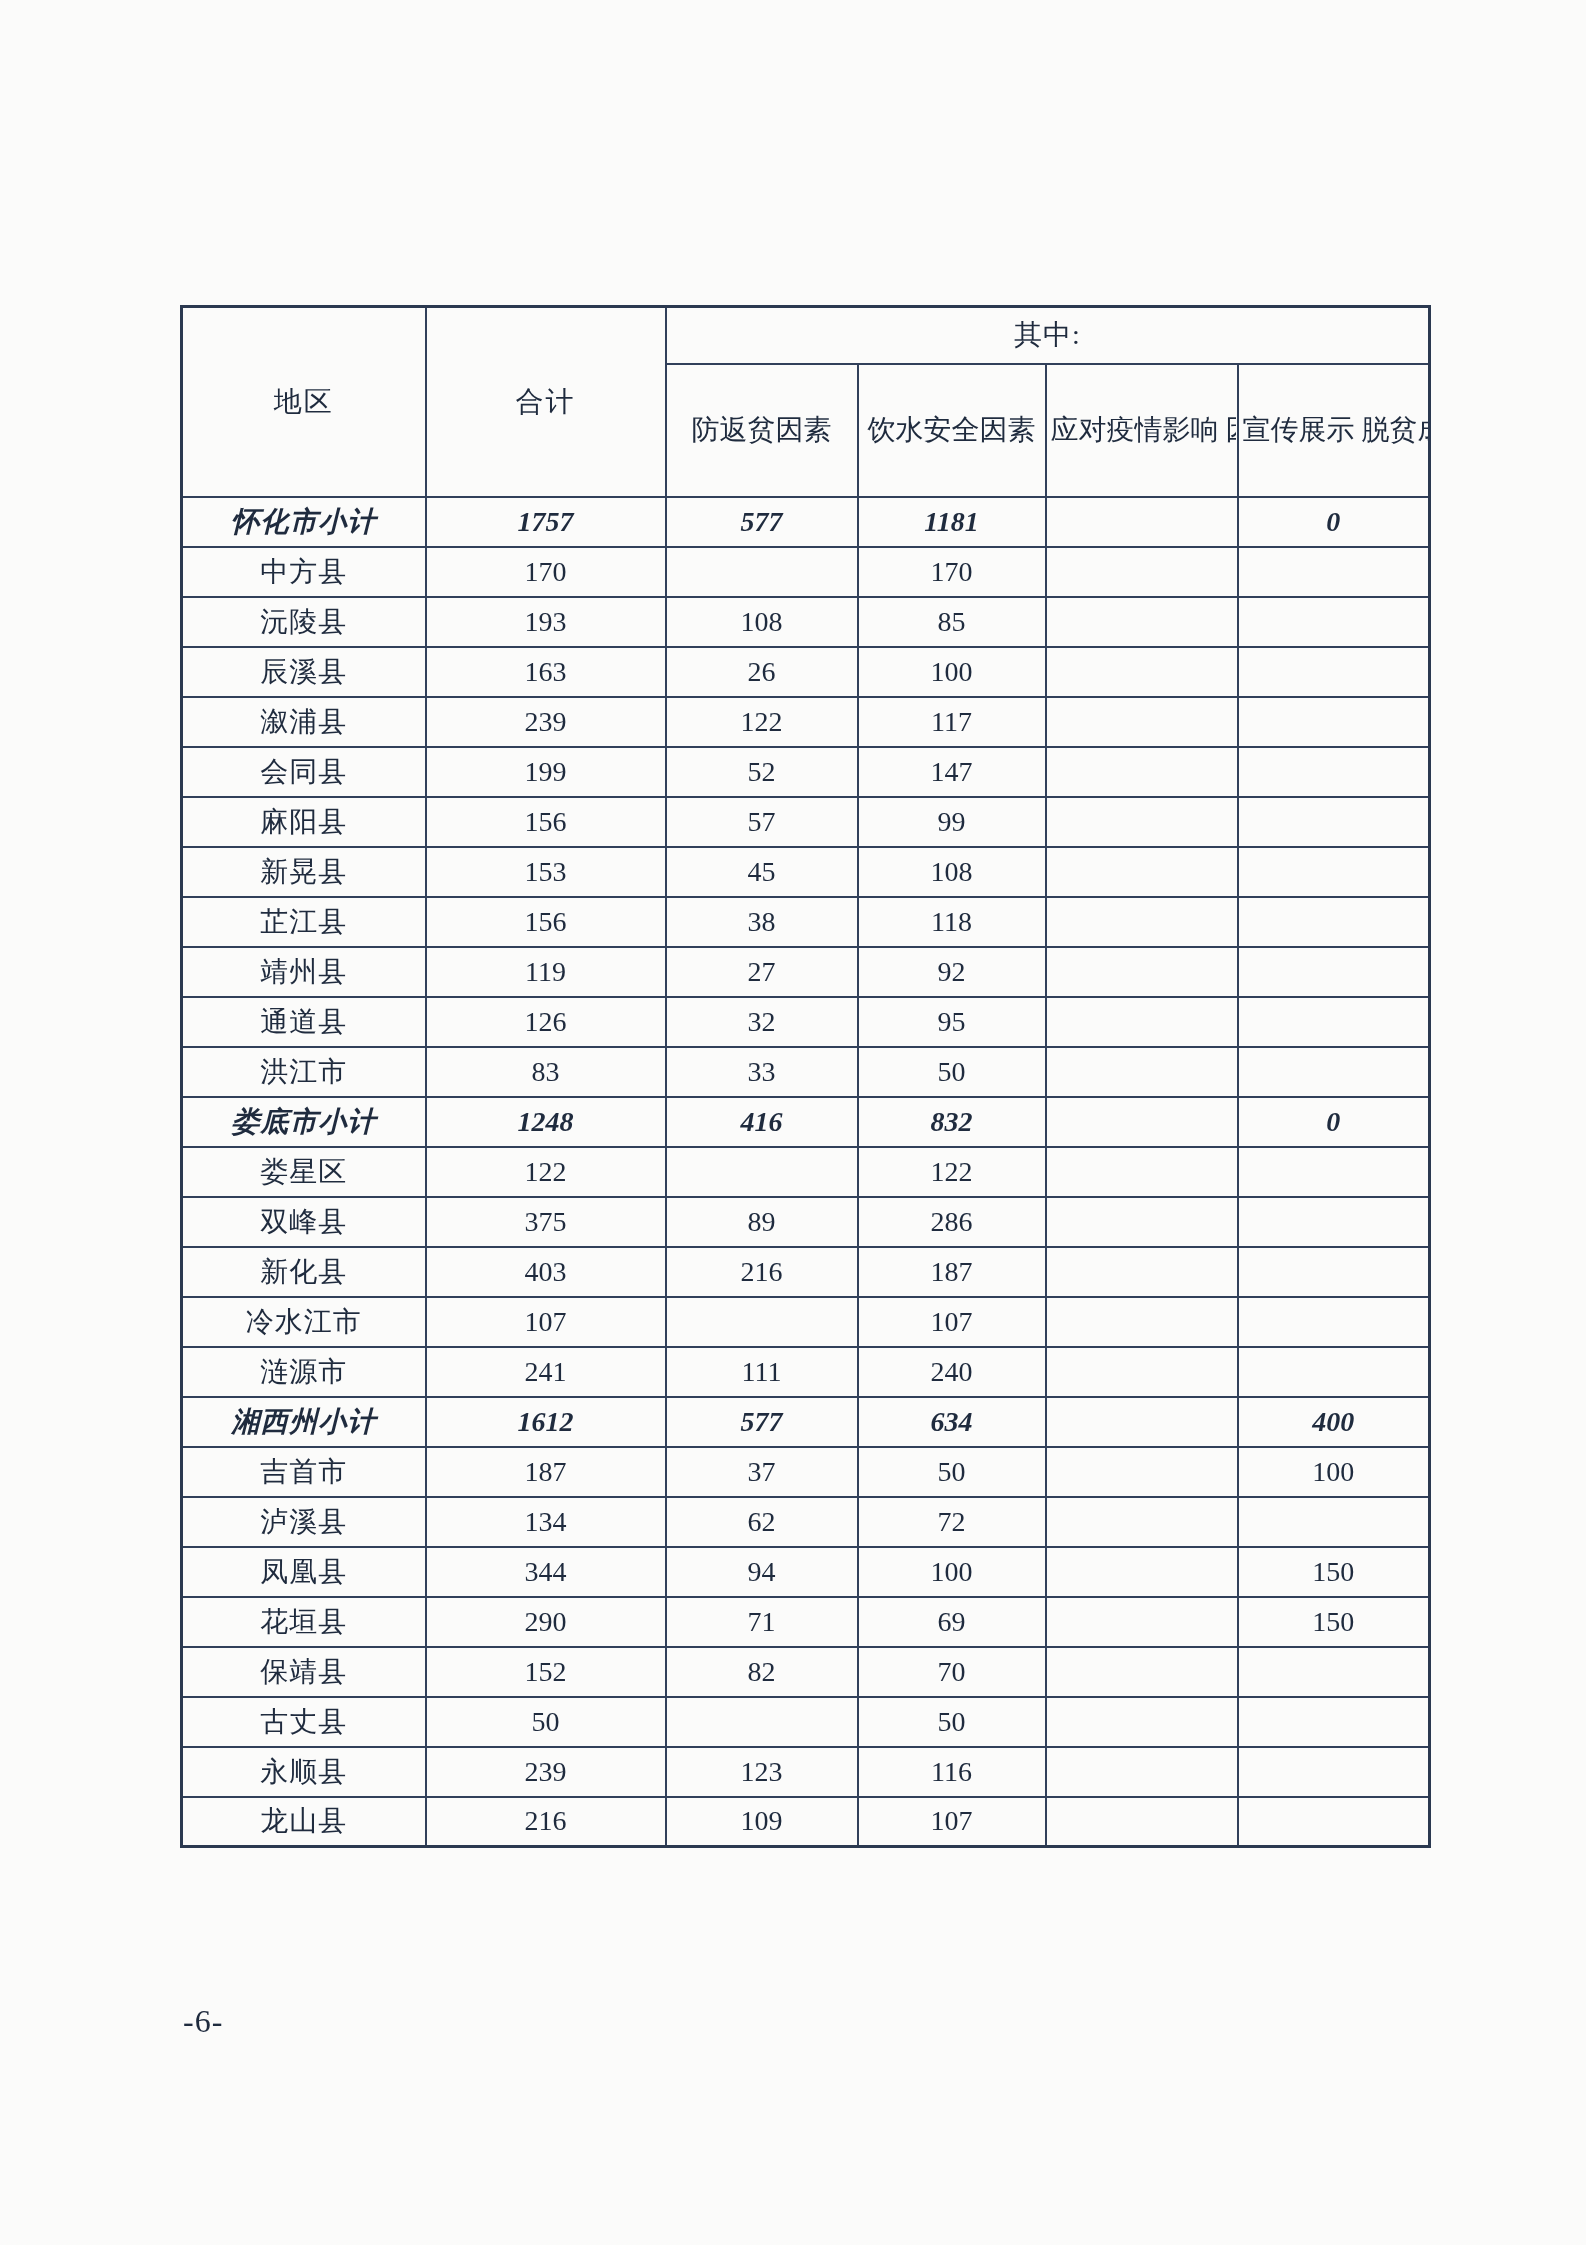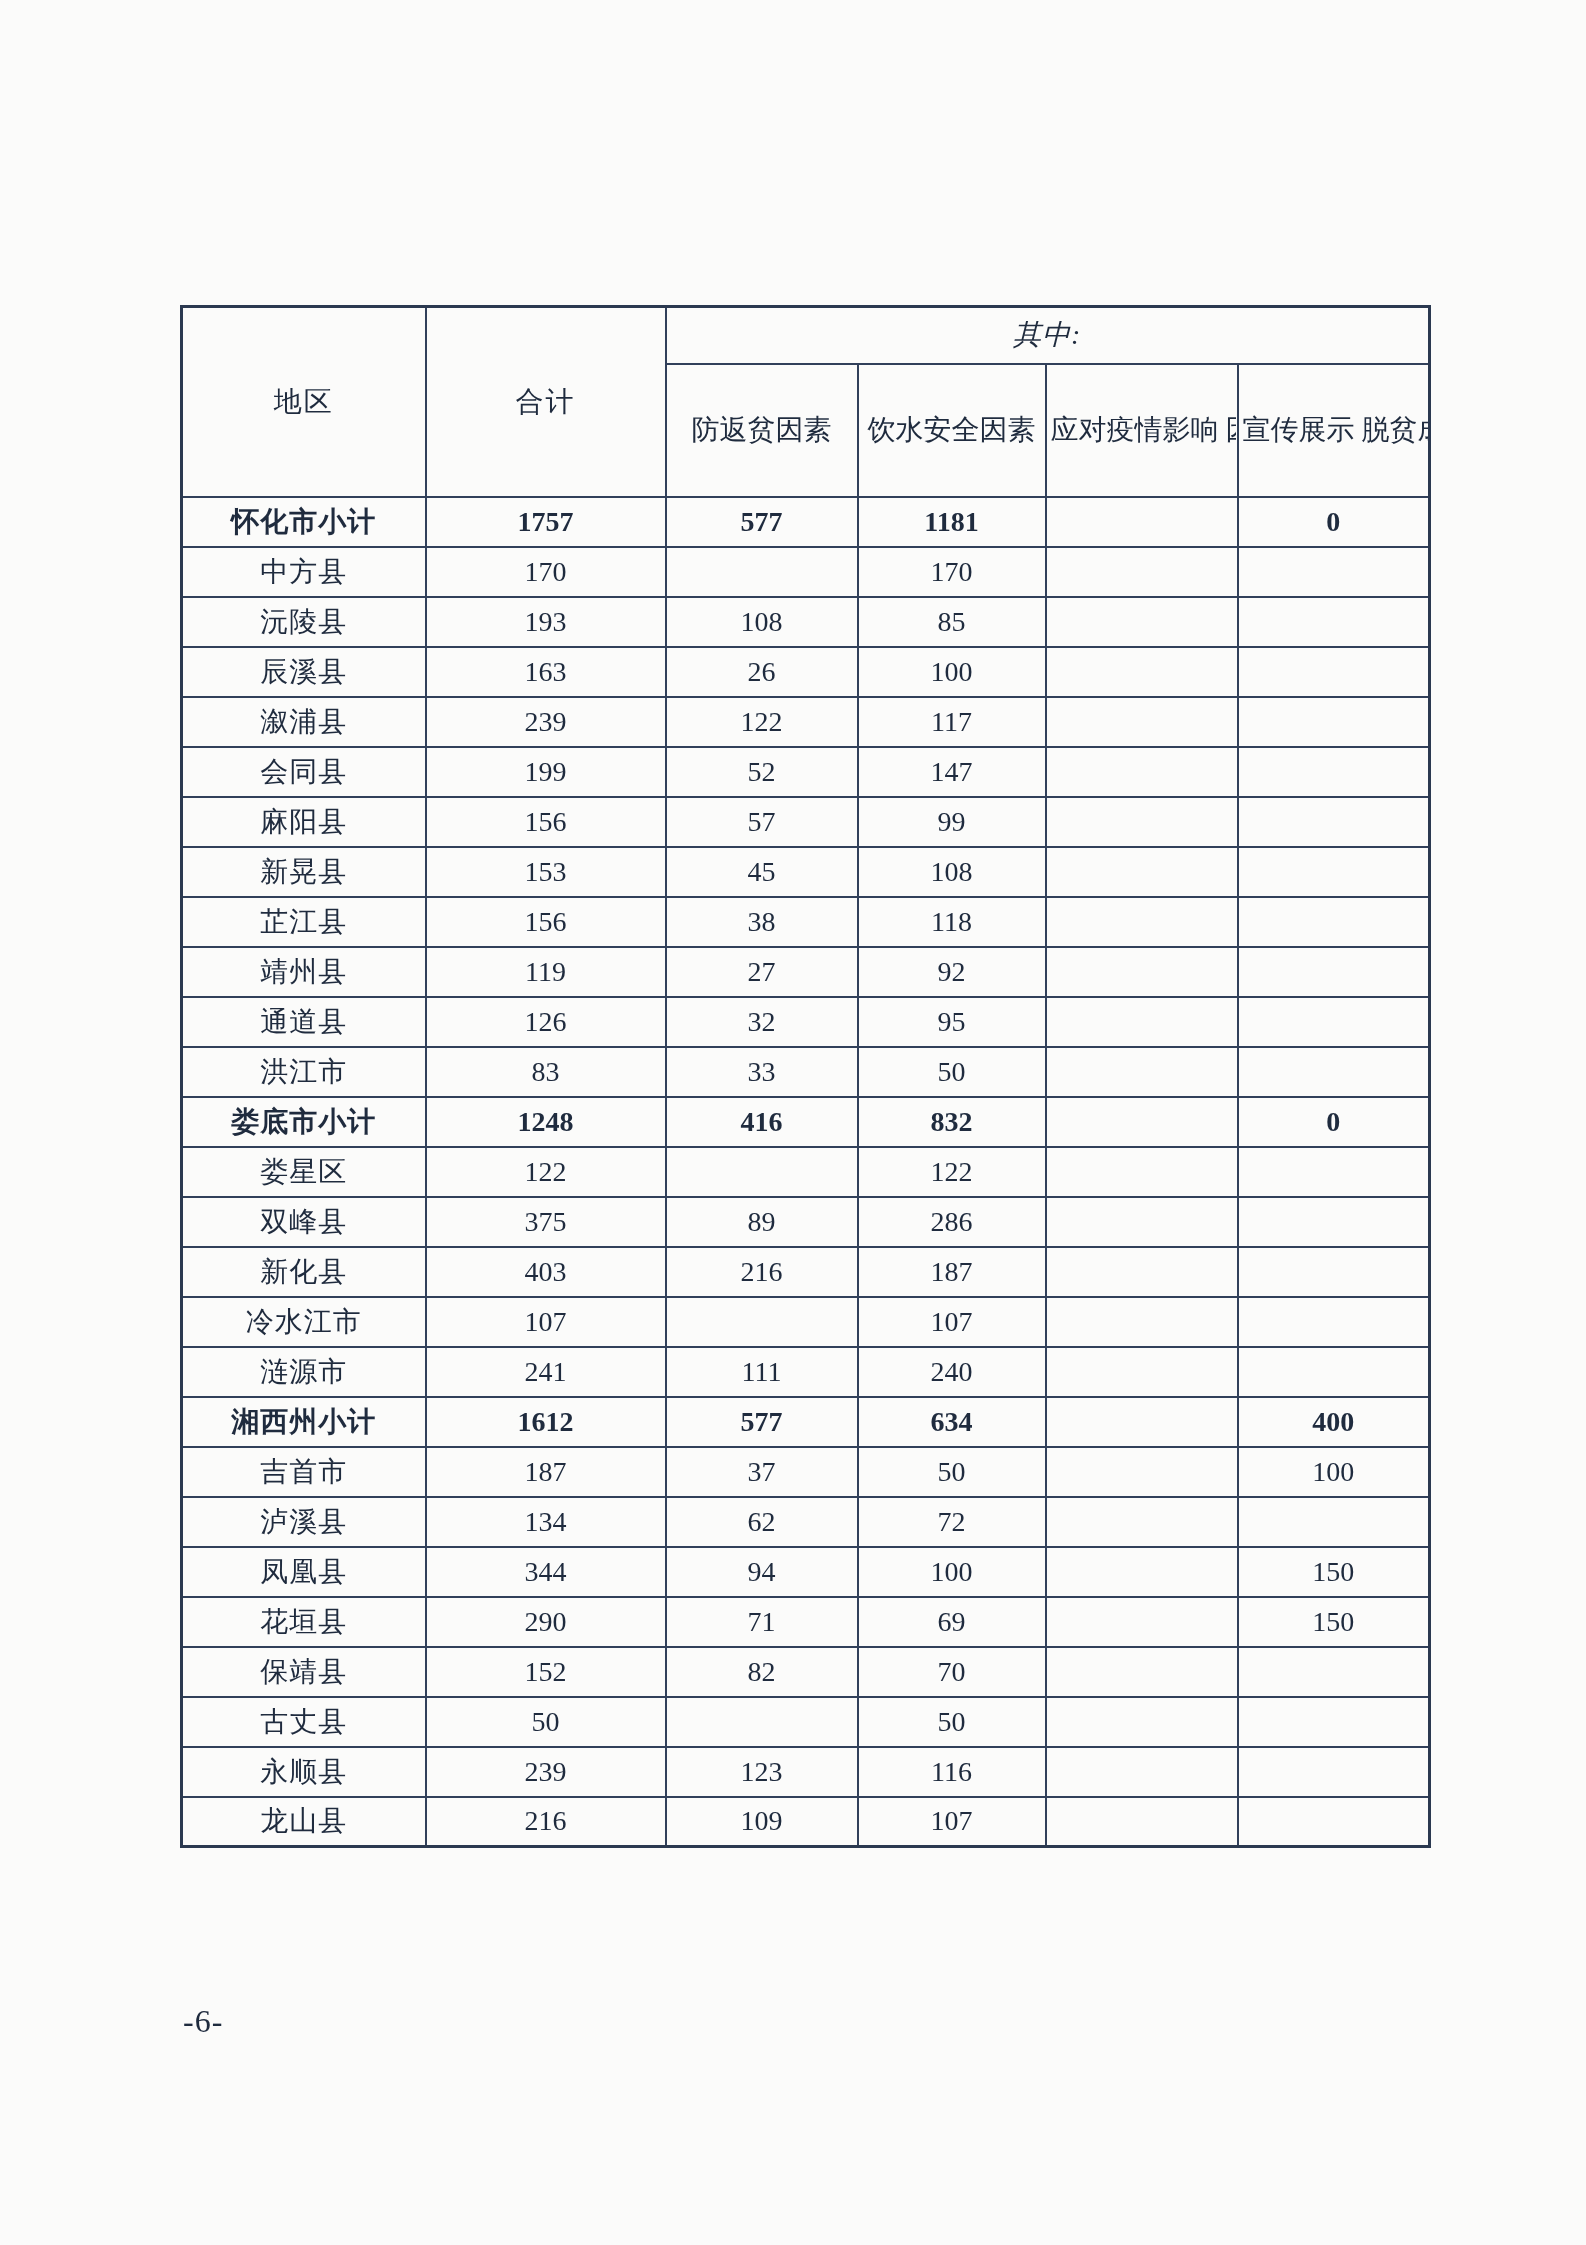--- a/index.html
+++ b/index.html
@@ -42,32 +42,31 @@
   }
   thead tr.h1 { height: 57px; }
   thead tr.h2 { height: 133px; }
   tbody tr { height: 50px; }
   th.merged { font-size: 30px; letter-spacing: 2px; margin-top: 8px; }
   th.among {
     text-align: left;
     padding-left: 20px;
     font-size: 29px;
     letter-spacing: 1px;
-    font-style: italic;
   }
   th.sub { font-size: 29px; border-radius: 12px; }
   th.prewrap {
     white-space: pre-line;
     line-height: 1.35;
   }
   td.region {
     font-size: 29px;
     letter-spacing: 1px;
   }
-  tr.subtotal td { font-weight: bold; }
+  tr.subtotal td { font-weight: bold; font-style: italic; }
   .pageno {
     position: absolute;
     left: 183px;
     top: 2003px;
     font-size: 32px;
     letter-spacing: 1px;
     color: #1f2b3e;
   }
 </style>
 </head>

